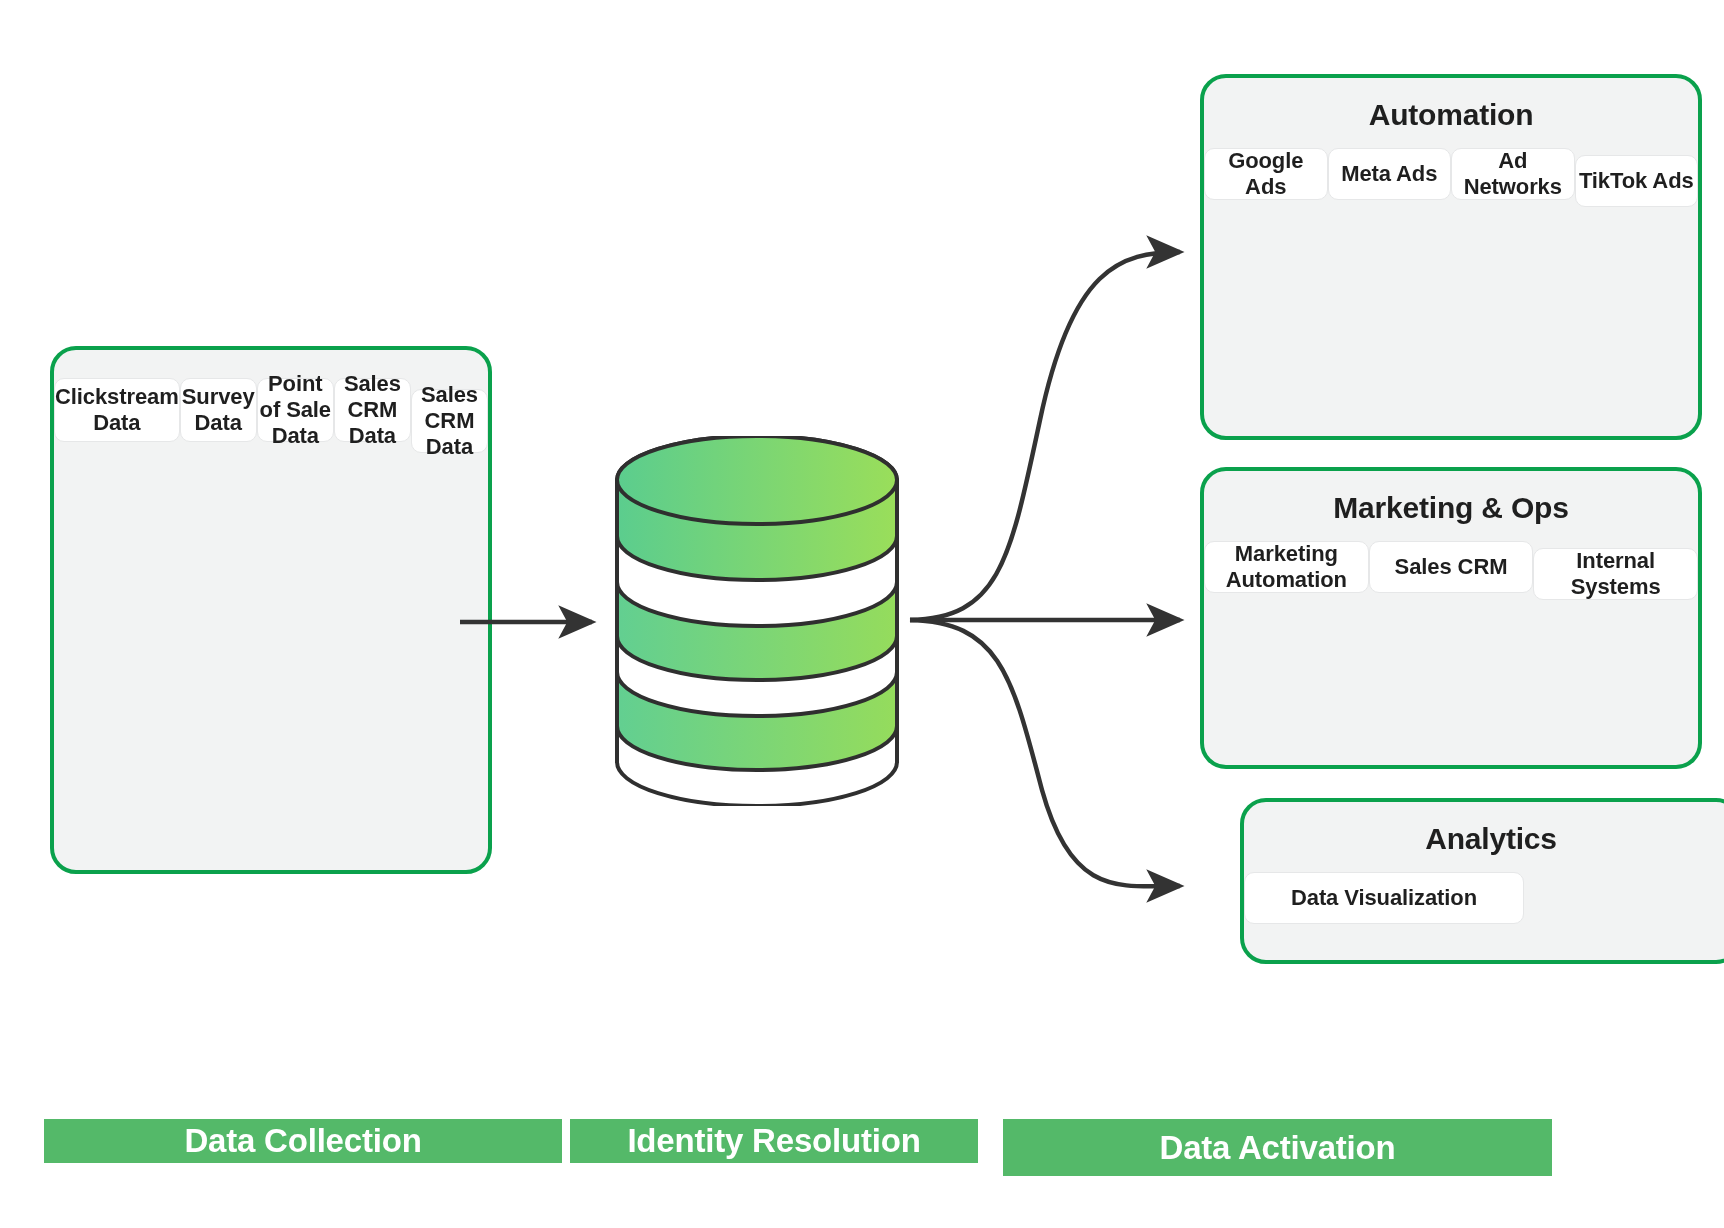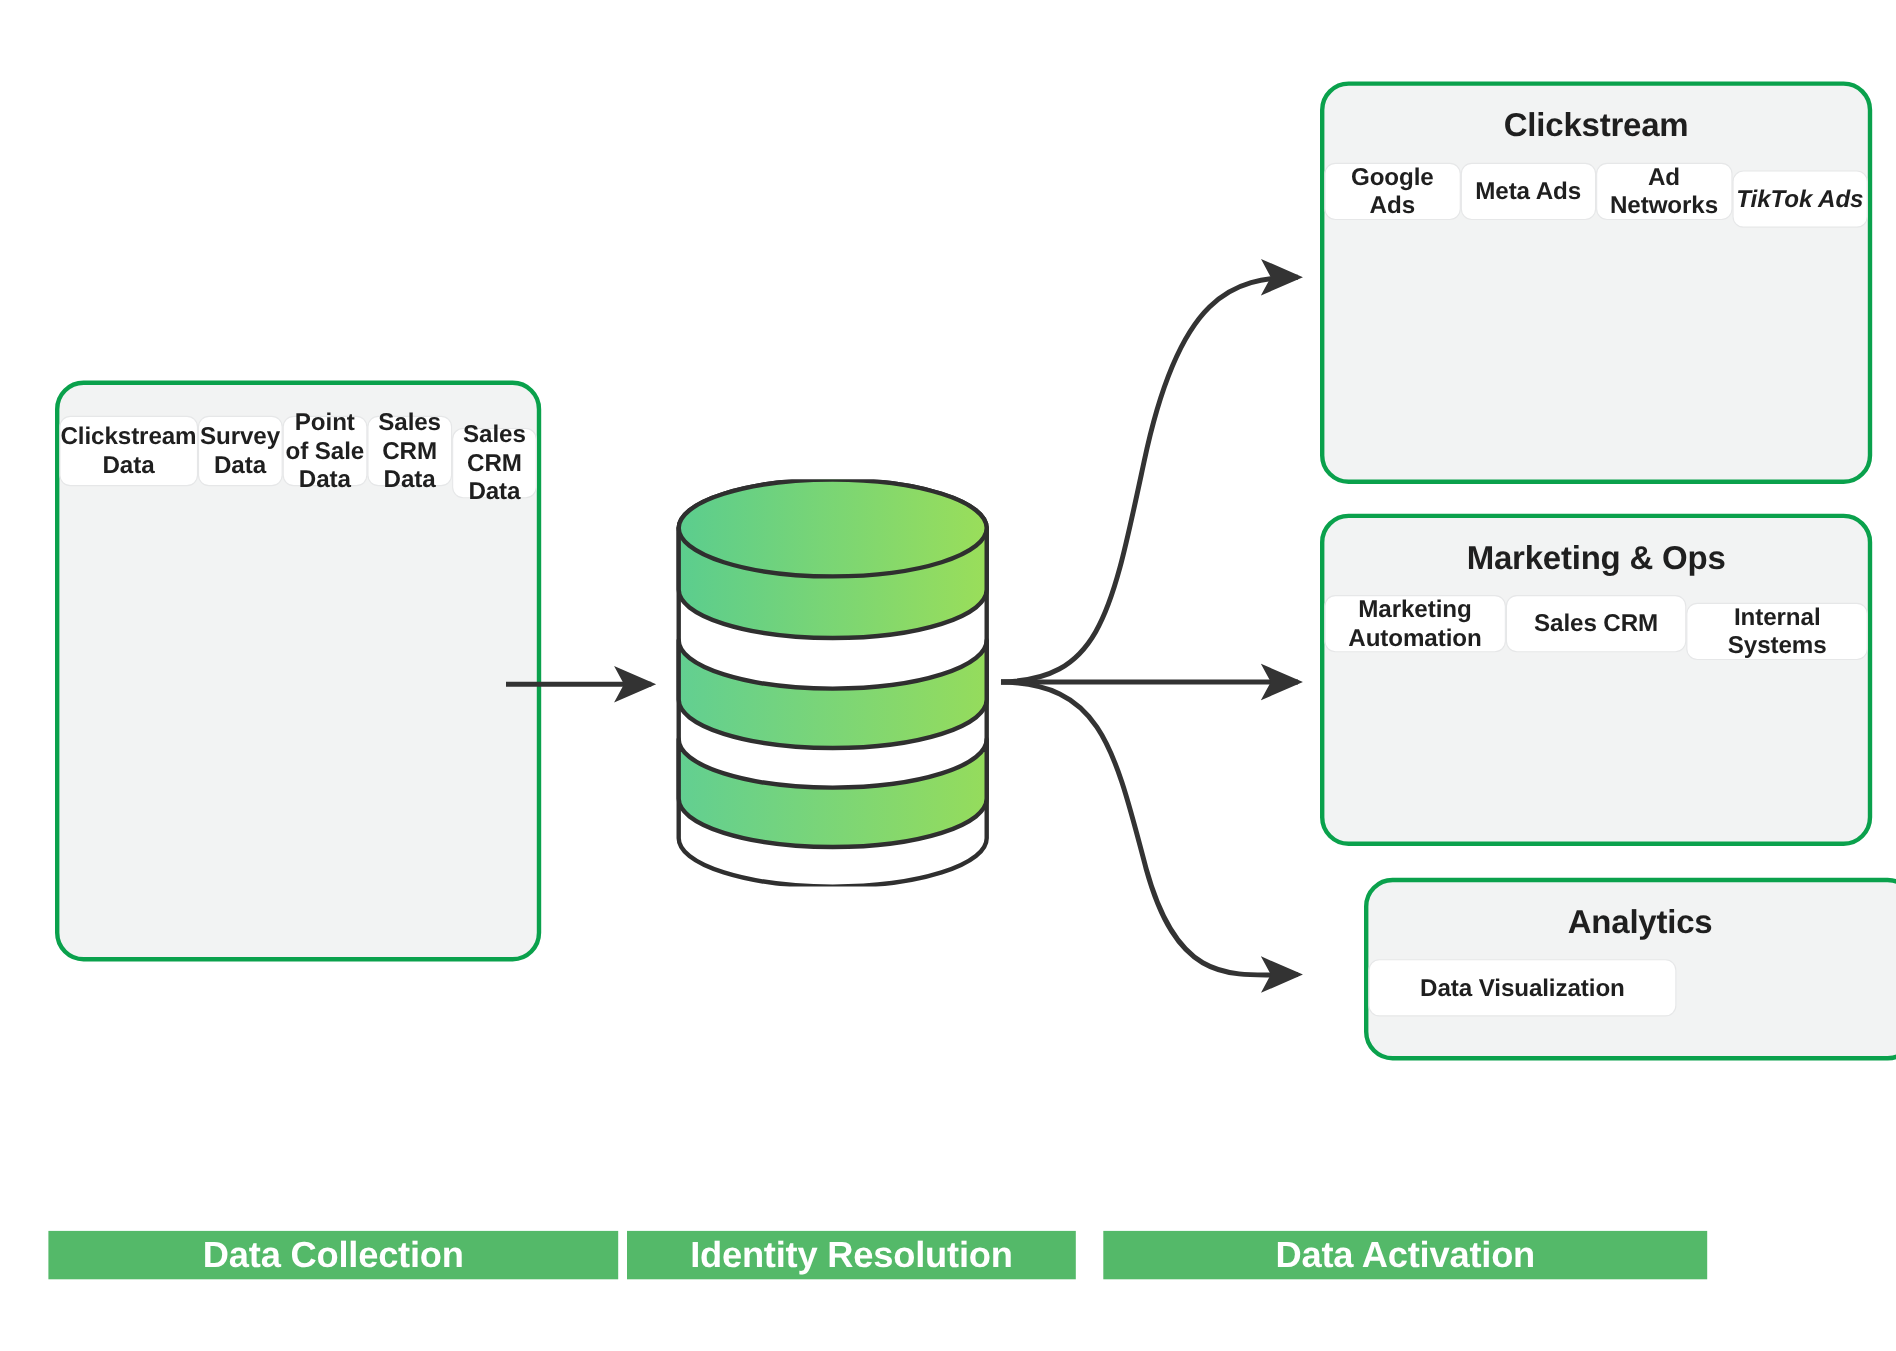--- a/index.html
+++ b/index.html
@@ -83,21 +83,21 @@
     width: 502px;
     height: 366px;
     padding-top: 20px;
   }
   #panel-advertising .panel-title { margin-bottom: 16px; }
   #panel-advertising .item {
     width: 280px;
     height: 52px;
     margin-bottom: 14px;
   }
-  #panel-advertising .item:last-child { margin-bottom: 0; font-style: italic; }
+  #panel-advertising .item:last-child { margin-bottom: 0; }
 
   
   #panel-marketing {
     left: 1200px;
     top: 467px;
     width: 502px;
     height: 302px;
     padding-top: 20px;
   }
   #panel-marketing .panel-title { margin-bottom: 16px; }
@@ -151,21 +151,21 @@
     align-items: center;
     justify-content: center;
     color: #ffffff;
     font-size: 33px;
     font-weight: bold;
     letter-spacing: -0.2px;
   }
   #bar-collection   { left: 44px;   top: 1119px; width: 518px;  height: 44px; }
   #bar-identity     { left: 570px;  top: 1119px; width: 408px;  height: 44px; }
   #bar-transform    { left: 574px;  top: 1172px; width: 408px;  height: 44px; }
-  #bar-activation   { left: 1003px; top: 1119px; width: 549px;  height: 44px; }
+  #bar-activation   { left: 1003px; top: 1119px; width: 549px;  height: 57px; }
 </style>
 </head>
 <body>
 
 <div id="canvas">
 
   <div class="panel" id="panel-sources">
     <div class="items">
       <div class="item">Clickstream Data</div>
       <div class="item">Survey Data</div>
@@ -209,21 +209,21 @@
     <line x1="460" y1="622" x2="592" y2="622" stroke="#333333" stroke-width="4.5" marker-end="url(#arrowhead)"></line>
 
     <path d="M 910,620 C 1000,618 1010,560 1040,420 C 1072,268 1120,252 1180,252" fill="none" stroke="#333333" stroke-width="4.5" marker-end="url(#arrowhead)"></path>
 
     <line x1="910" y1="620" x2="1180" y2="620" stroke="#333333" stroke-width="4.5" marker-end="url(#arrowhead)"></line>
 
     <path d="M 910,620 C 1000,622 1012,676 1042,790 C 1072,898 1120,886 1180,886" fill="none" stroke="#333333" stroke-width="4.5" marker-end="url(#arrowhead)"></path>
   </svg>
 
   <div class="panel" id="panel-advertising">
-    <div class="panel-title">Clickstream</div>
+    <div class="panel-title">Automation</div>
     <div class="items">
       <div class="item">Google Ads</div>
       <div class="item">Meta Ads</div>
       <div class="item">Ad Networks</div>
       <div class="item">TikTok Ads</div>
     </div>
   </div>
 
   <div class="panel" id="panel-marketing">
     <div class="panel-title">Marketing &amp; Ops</div>

